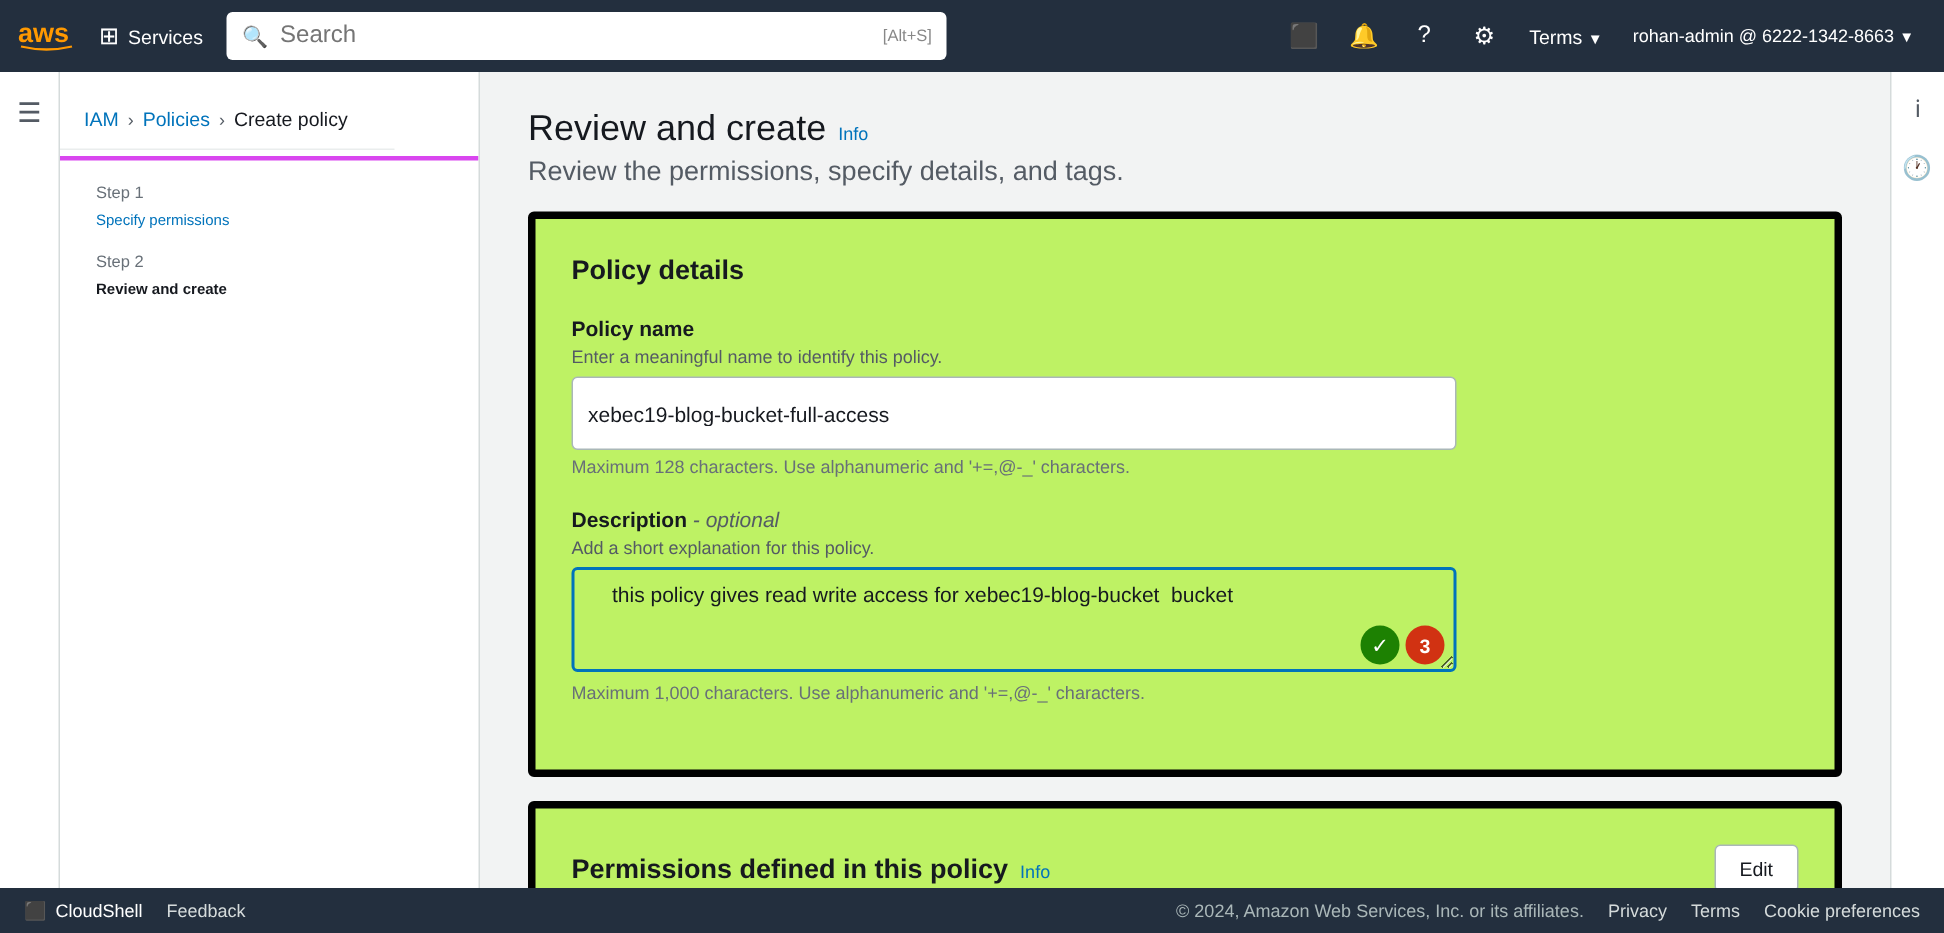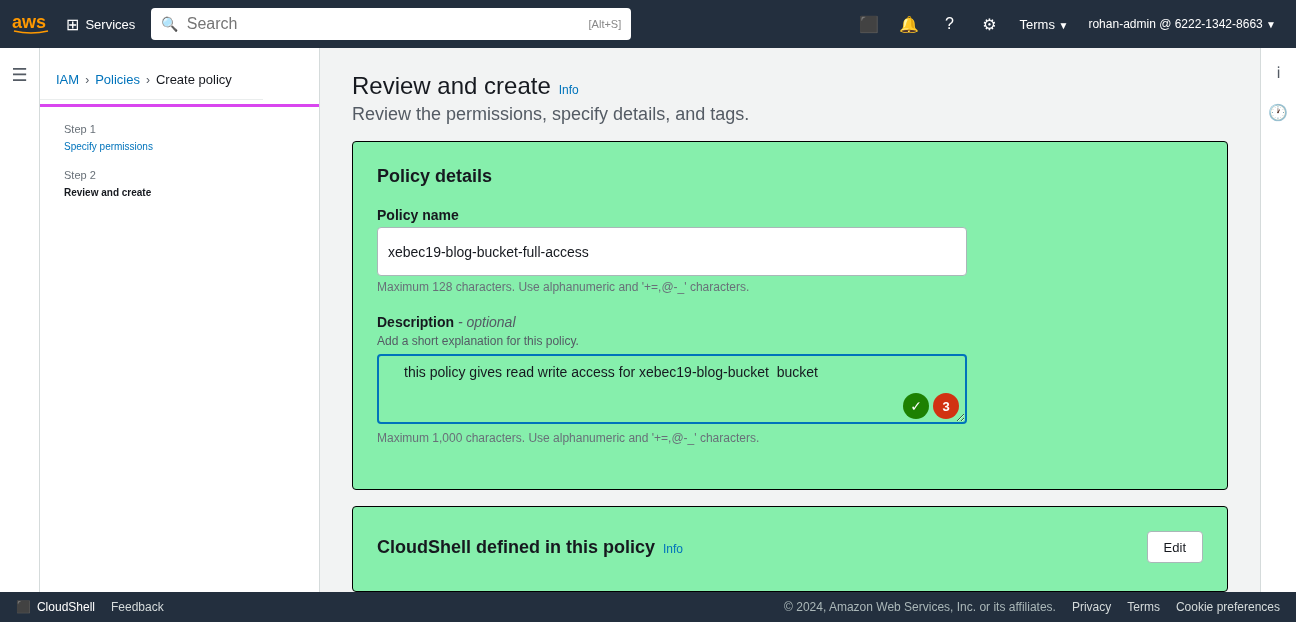--- a/index.html
+++ b/index.html
@@ -104,22 +104,22 @@
     }
 
     .page-header { margin-bottom: 16px; }
     .page-title-row { display: flex; align-items: baseline; gap: 8px; margin-bottom: 4px; }
     .page-title { font-size: 24px; font-weight: 400; color: #16191f; }
     .info-link { font-size: 12px; color: #0073bb; cursor: pointer; text-decoration: none; }
     .page-subtitle { font-size: 18px; color: #545b64; }
 
     
     .card {
-      background: #86efac;
-      border: 1px solid #000000;
+      background: #bef264;
+      border: 5px solid #000000;
       border-radius: 4px;
       padding: 24px;
       margin-bottom: 16px;
     }
     .card-title { font-size: 18px; font-weight: 700; color: #16191f; margin-bottom: 20px; }
 
     
     .form-field { margin-bottom: 20px; }
     .field-label { font-size: 14px; font-weight: 700; color: #16191f; margin-bottom: 4px; }
     .field-desc { font-size: 12px; color: #545b64; margin-bottom: 6px; }
@@ -309,20 +309,21 @@
         <a href="#" class="info-link">Info</a>
       </div>
       <p class="page-subtitle">Review the permissions, specify details, and tags.</p>
     </div>
 
     <div class="card">
       <h2 class="card-title">Policy details</h2>
 
       <div class="form-field">
         <div class="field-label">Policy name</div>
+        <div class="field-desc">Enter a meaningful name to identify this policy.</div>
         <input type="text" class="field-input" value="xebec19-blog-bucket-full-access" style="">
         <div class="field-hint">Maximum 128 characters. Use alphanumeric and '+=,@-_' characters.</div>
       </div>
 
       <div class="form-field">
         <div class="field-label">
           <span>Description</span>
           <span class="field-label-optional">- optional</span>
         </div>
         <div class="field-desc">Add a short explanation for this policy.</div>
@@ -338,21 +339,21 @@
           </div>
         </div>
         <div class="field-hint">Maximum 1,000 characters. Use alphanumeric and '+=,@-_' characters.</div>
       </div>
 
     </div>
 
     <div class="card">
       <div class="card-header-row">
         <div class="card-title-with-info">
-          <h2 class="card-title" style="margin-bottom:0;">CloudShell defined in this policy</h2>
+          <h2 class="card-title" style="margin-bottom:0;">Permissions defined in this policy</h2>
           <a href="#" class="info-link">Info</a>
         </div>
         <button class="btn-secondary">Edit</button>
       </div>
     </div>
 
   </div>
 
   <div class="right-panel">
     <div class="right-panel-icon">

